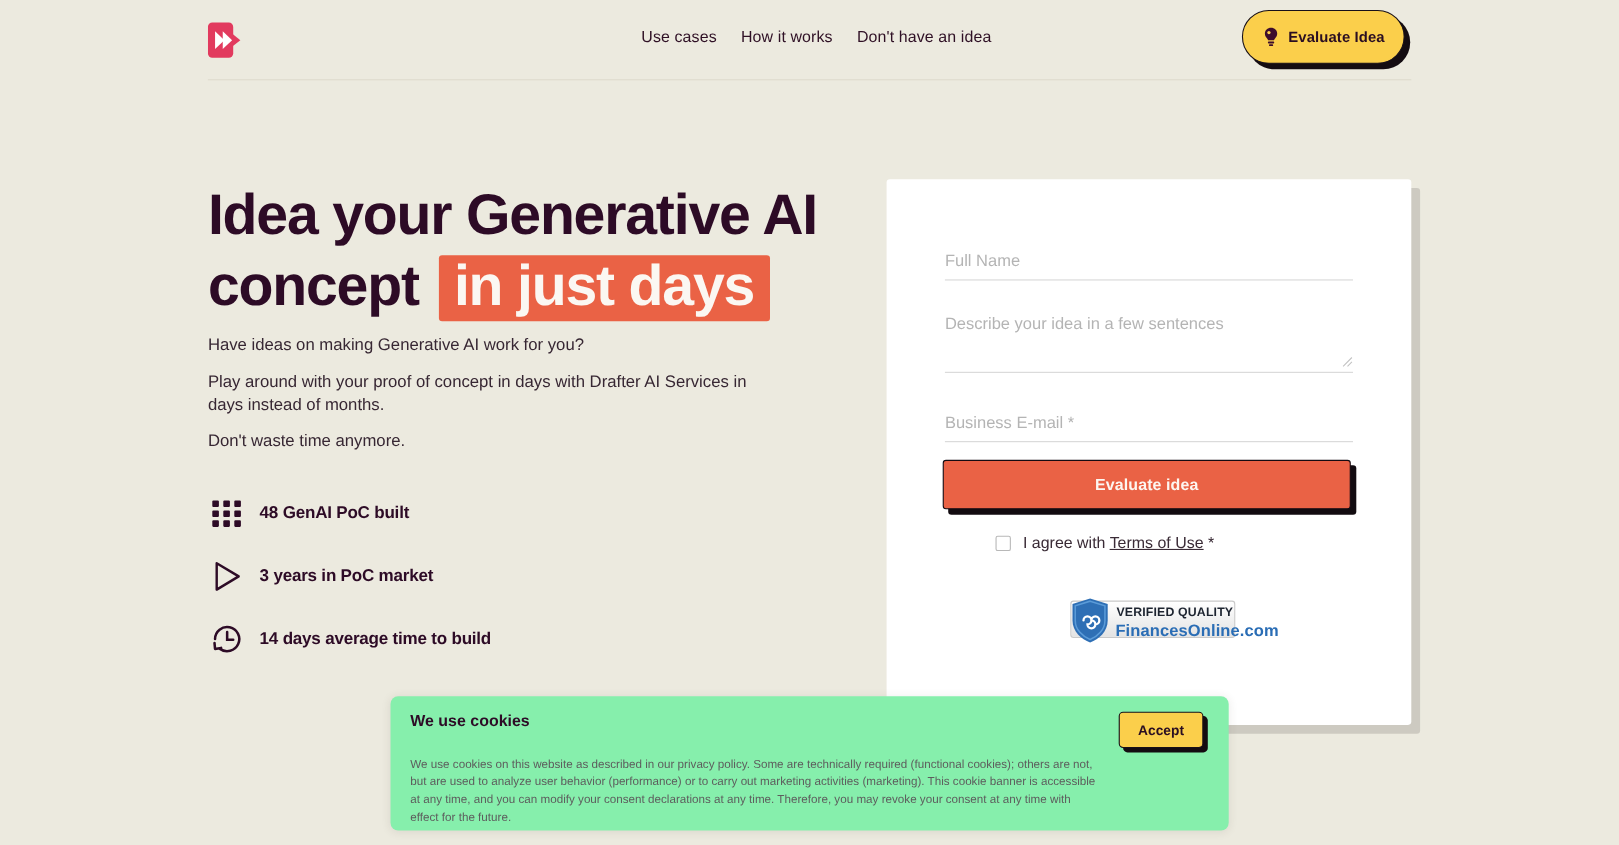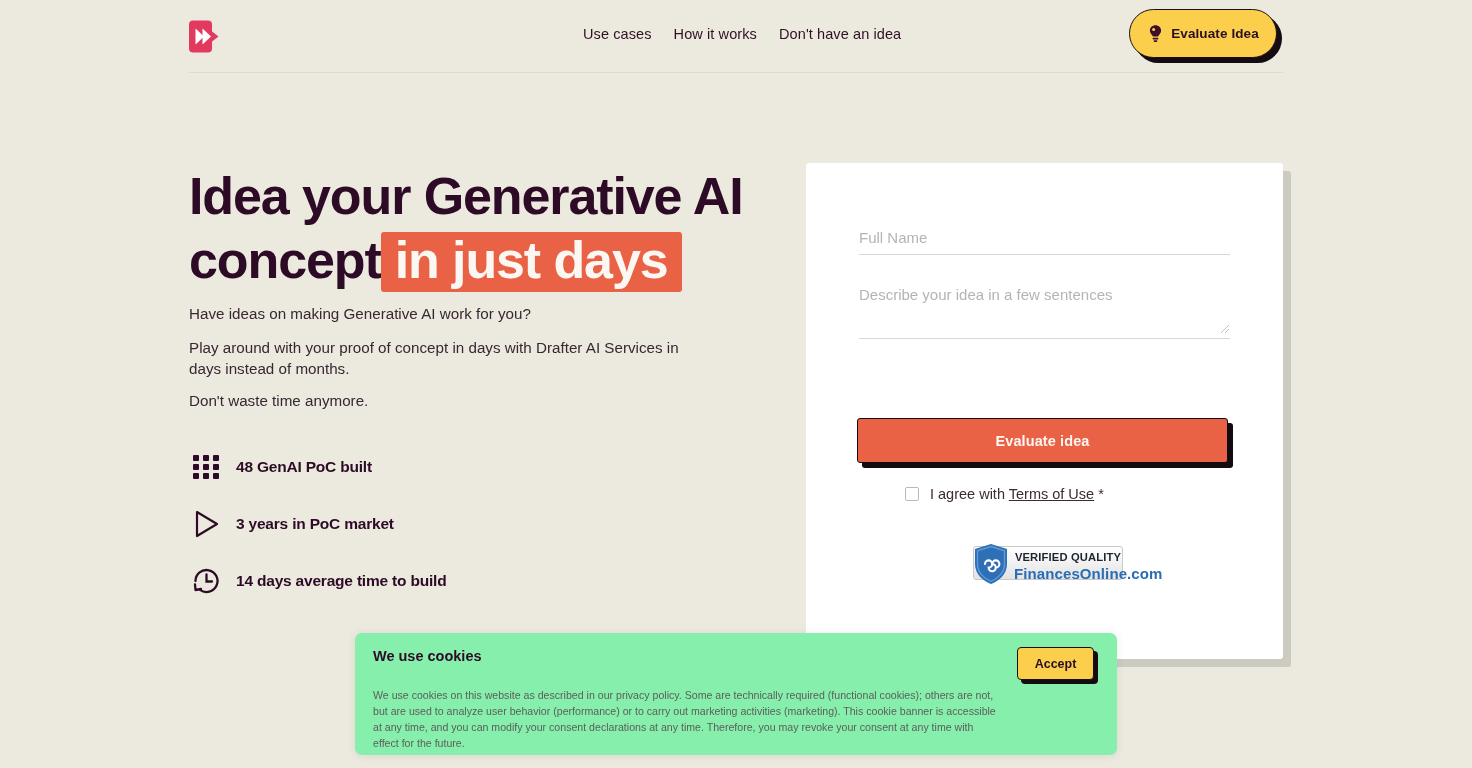--- a/index.html
+++ b/index.html
@@ -52,21 +52,21 @@
 
   
   .hero { position: absolute; left: 189px; top: 170px; width: 600px; }
   h1.headline {
     font-size: 52px; line-height: 1.0; font-weight: 700; color: #2d0b26;
     letter-spacing: -1.1px; margin: 0;
   }
   .hl-line2 { display: block; margin-top: 10px; white-space: nowrap; }
   .hl-mark {
     display: inline-block; background: #ea6245; color: #fbf7f2;
-    padding: 2px 14px 6px 14px; border-radius: 3px; 
+    padding: 2px 14px 6px 14px; border-radius: 3px; margin-left: 18px;
     vertical-align: baseline;
   }
 
   .para { margin-top: 0; color: #372733; font-size: 15.2px; line-height: 1.36; }
   .p1 { position: absolute; left: 0; top: 134px; }
   .p2 { position: absolute; left: 0; top: 168px; width: 520px; }
   .p3 { position: absolute; left: 0; top: 221px; }
 
   .stats { position: absolute; left: 0; top: 275px; }
   .stat-row { display: flex; align-items: center; height: 44px; margin-bottom: 13px; }
@@ -257,20 +257,23 @@
       <input class="inp" type="text" placeholder="Full Name" style="">
     </div>
 
     <div class="f-idea">
       <textarea class="inp" placeholder="Describe your idea in a few sentences" style=""></textarea>
       <svg class="resize-grip" viewBox="0 0 10 10">
         <path d="M9 1 L1 9 M9 5 L5 9" stroke="#c3c3c3" stroke-width="1"></path>
       </svg>
     </div>
 
+    <div class="field f-email">
+      <input class="inp" type="text" placeholder="Business E-mail *" style="">
+    </div>
 
     <div class="submit-wrap">
       <div class="submit-shadow"></div>
       <button class="submit-btn">Evaluate idea</button>
     </div>
 
     <div class="agree">
       <input type="checkbox" style="">
       <span class="agree-text">
         <span>I agree with</span>

